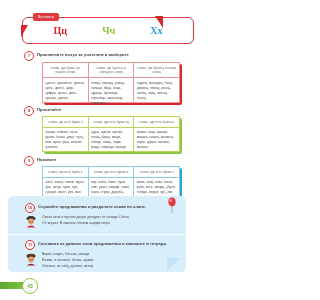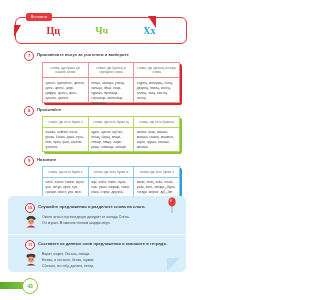--- a/index.html
+++ b/index.html
@@ -5,21 +5,21 @@
   html,body{margin:0;padding:0;}
   body{
     width:215px;height:300px;overflow:hidden;
     background:#ffffff;
     font-family:"Liberation Sans", sans-serif;
     -webkit-font-smoothing:antialiased;
   }
   .page{position:relative;width:215px;height:300px;}
 
   
-  .banner-wrap{position:absolute;left:15px;top:17px;width:140px;height:27px;}
+  .banner-wrap{position:absolute;left:22px;top:17px;width:140px;height:27px;}
   .banner{
     position:absolute;left:0;top:0;width:172px;height:27px;
     background:#ffffff;border:1.1px solid #e03a3e;border-radius:6px;
     box-sizing:border-box;
   }
   .banner-corner{
     position:absolute;width:0;height:0;
   }
   .corner-tl{left:-1px;top:8px;border-left:7px solid #d8272c;border-bottom:12px solid transparent;}
   .corner-tr{right:-1px;top:-1px;border-right:8px solid #d8272c;border-bottom:12px solid transparent;}

